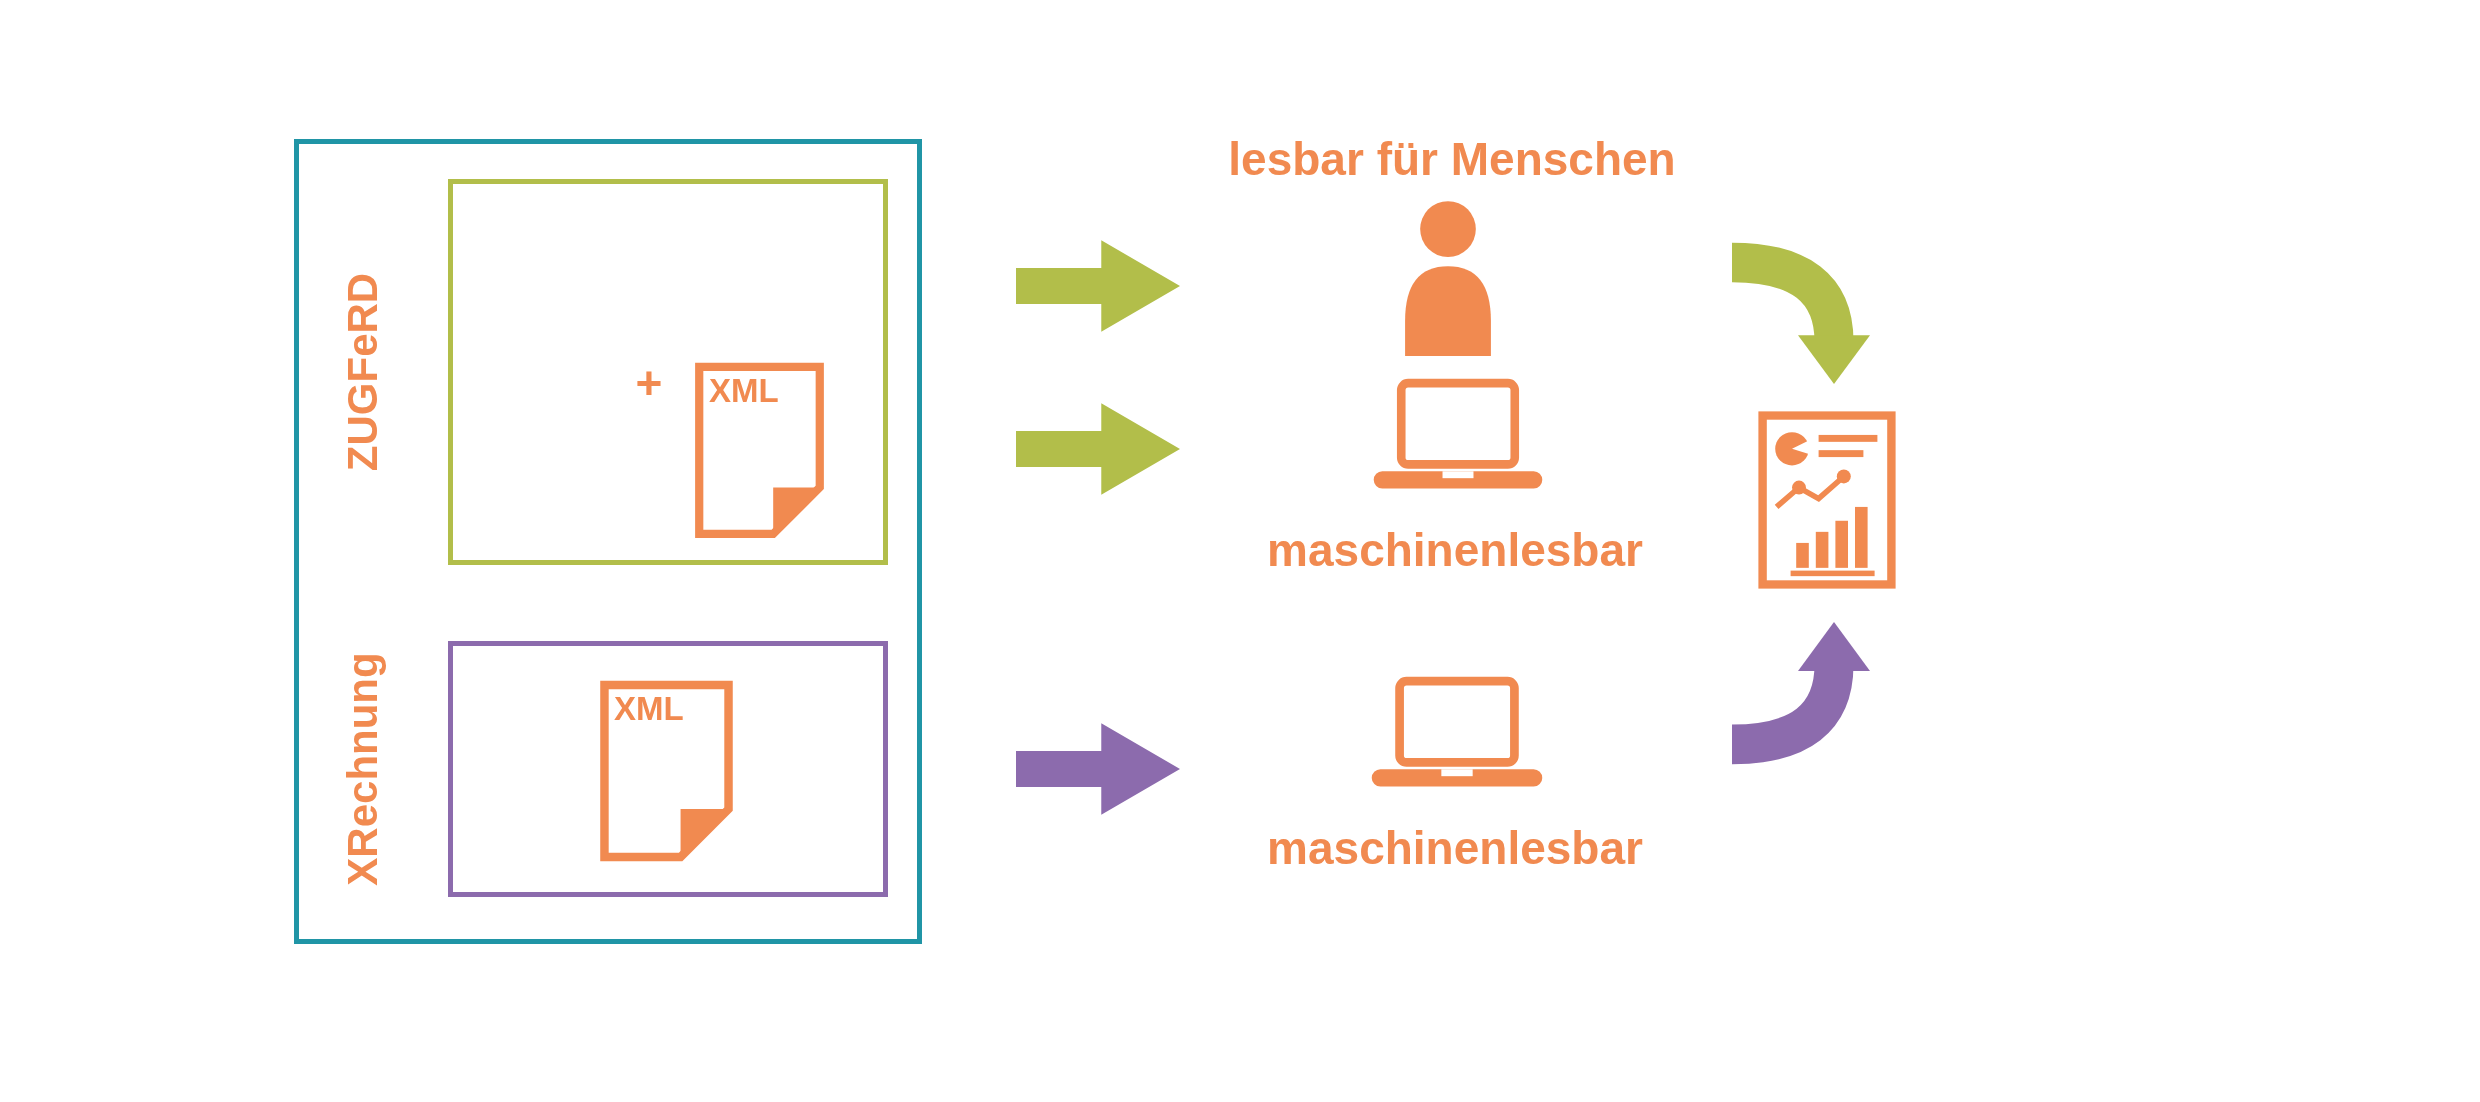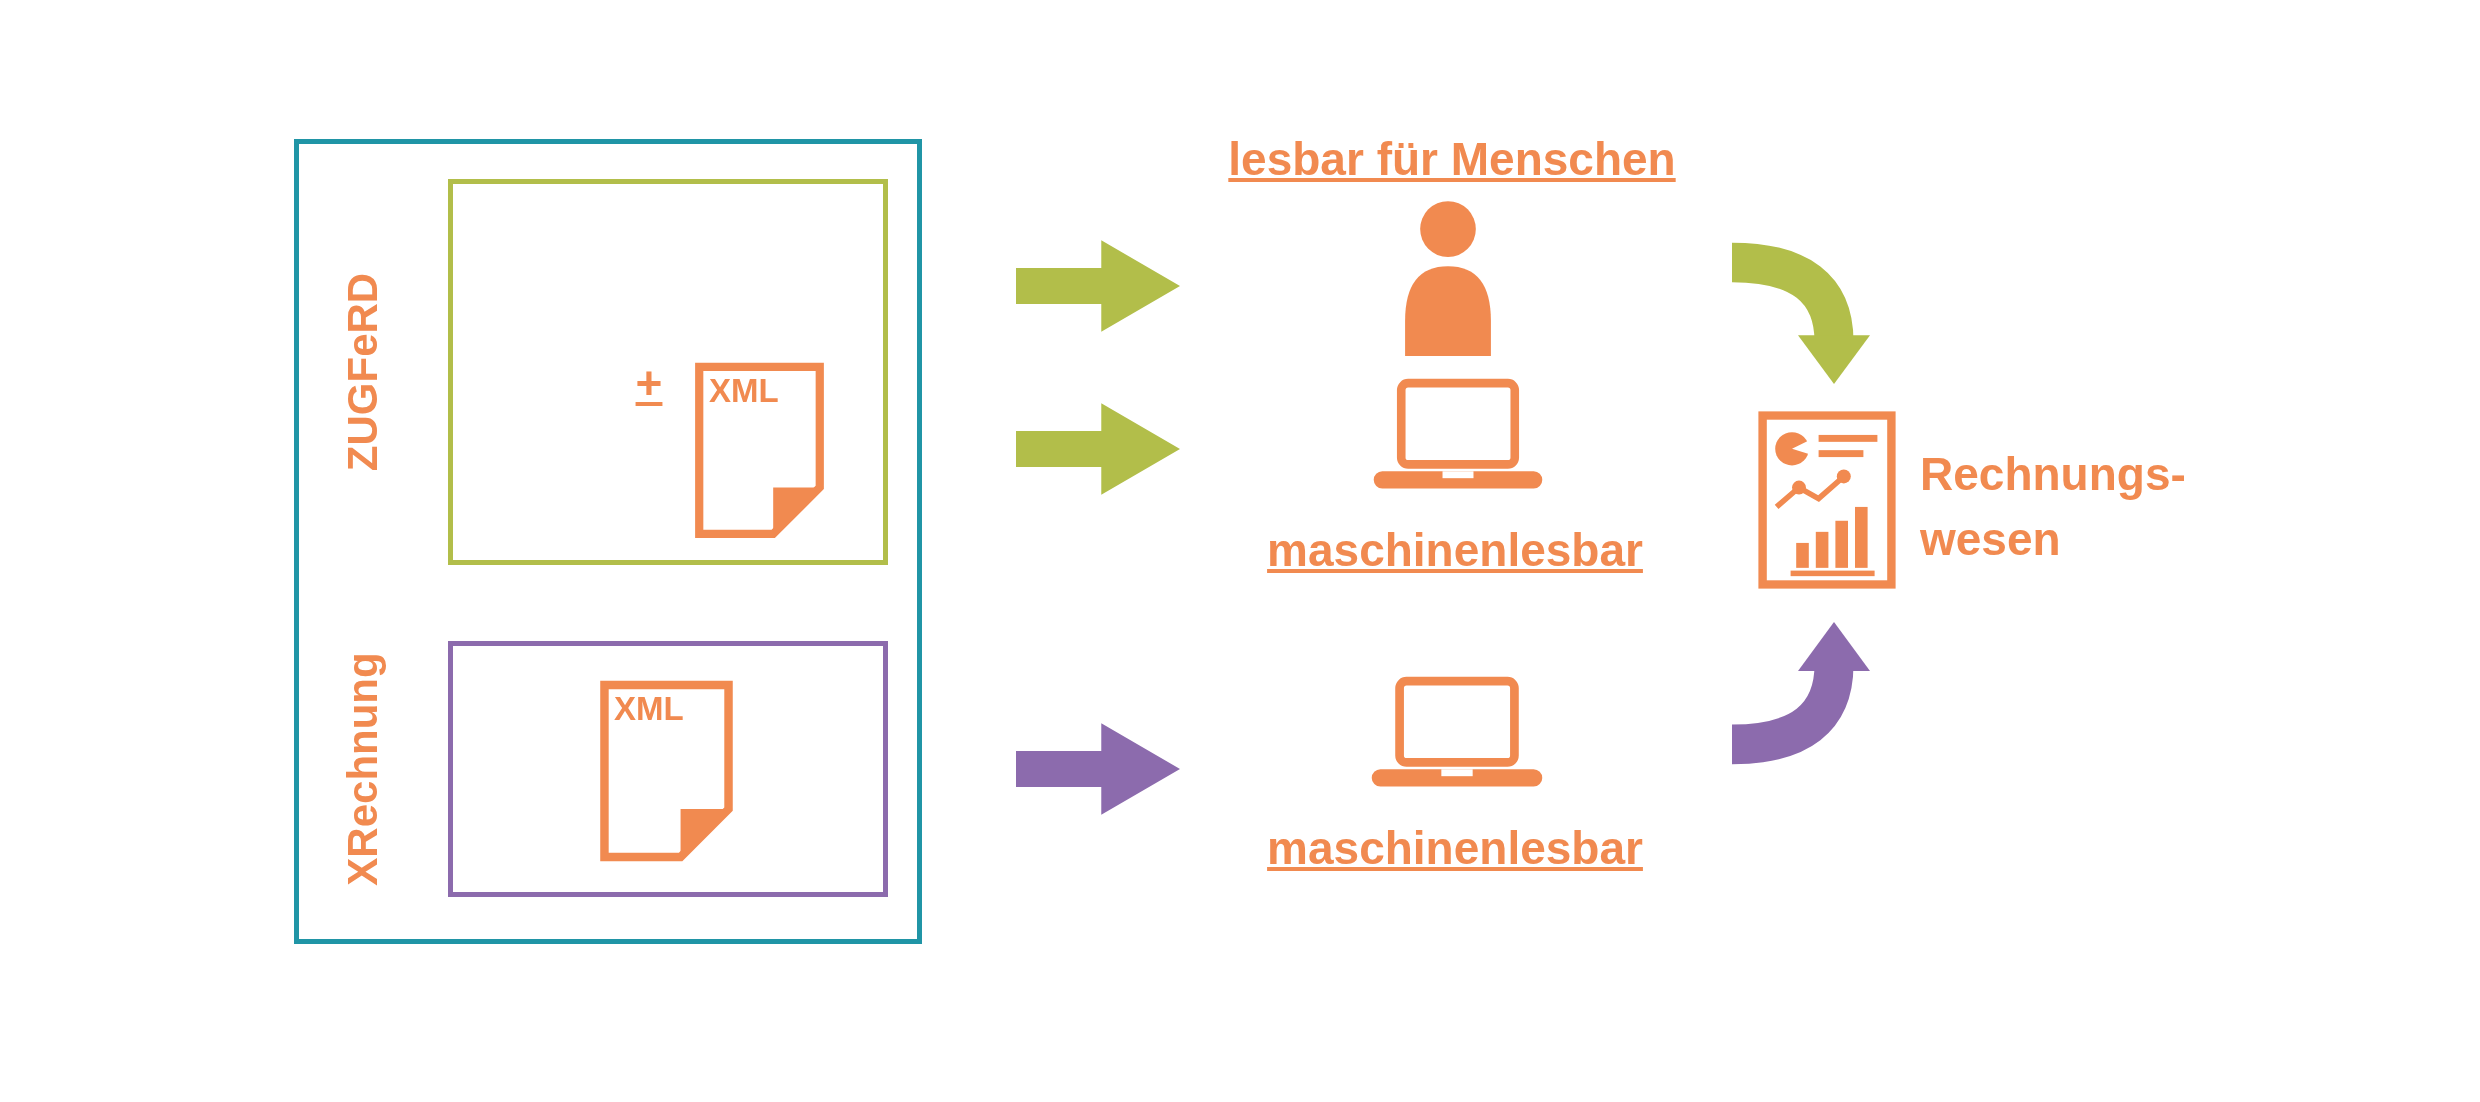--- a/index.html
+++ b/index.html
@@ -15,21 +15,21 @@
   .canvas{position:relative;width:2480px;height:1102px;background:var(--background);overflow:hidden;}
   .abs{position:absolute;}
   .abs svg{width:100%;height:100%;display:block;}
 
   .outline-box{position:absolute;background:transparent;}
   .teal-box{border:5px solid var(--teal);}
   .olive-box{border:5px solid var(--olive);}
   .purple-box{border:5px solid var(--purple);}
 
   .label{position:absolute;color:var(--orange);font-weight:700;white-space:nowrap;}
-  .center{transform:translateX(-50%);text-decoration:underline;}
+  .center{transform:translateX(-50%);}
   .big{font-size:46px;}
   .rot{font-size:42px;transform:translate(-50%,-50%) rotate(-90deg);}
   .two-line{line-height:1.42;}
 
   .doc{position:absolute;}
   .doc-text{position:absolute;left:18px;top:13px;color:var(--orange);font-weight:700;font-size:33px;line-height:1.12;}
   .plus{font-size:46px;}
 
   .f-orange{fill:var(--orange);}
   .f-white{fill:#fff;}
@@ -138,18 +138,14 @@
       <circle class="f-orange" cx="30" cy="56" r="5"></circle>
       <circle class="f-orange" cx="62" cy="48" r="5"></circle>
       <rect class="f-orange" x="28" y="96" width="9" height="18"></rect>
       <rect class="f-orange" x="42" y="88" width="9" height="26"></rect>
       <rect class="f-orange" x="56" y="80" width="9" height="34"></rect>
       <rect class="f-orange" x="70" y="70" width="9" height="44"></rect>
       <rect class="f-orange" x="24" y="116" width="60" height="4"></rect>
     </svg>
   </div>
 
-  <div class="label big two-line" style="left:1920px;top:442px;">
-    <div>Rechnungs-</div>
-    <div>wesen</div>
-  </div>
 
 </div>
 
 </body></html>

